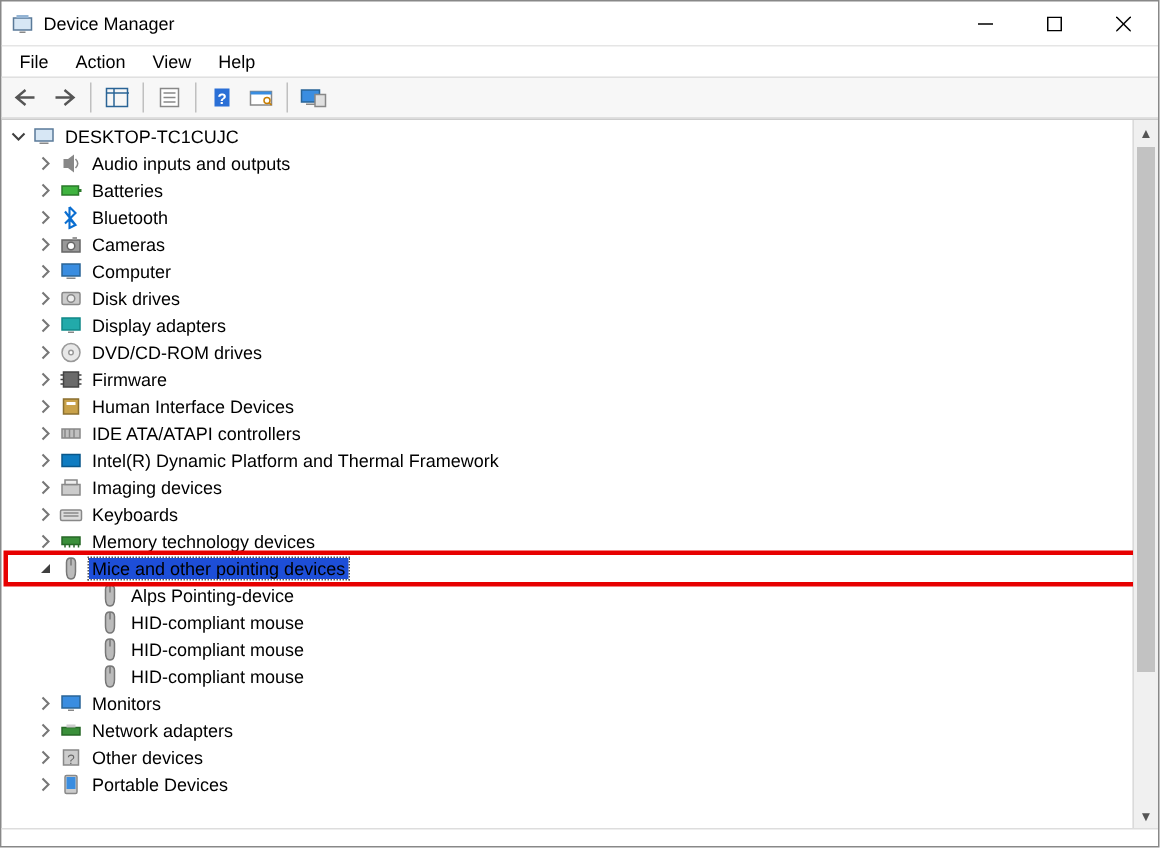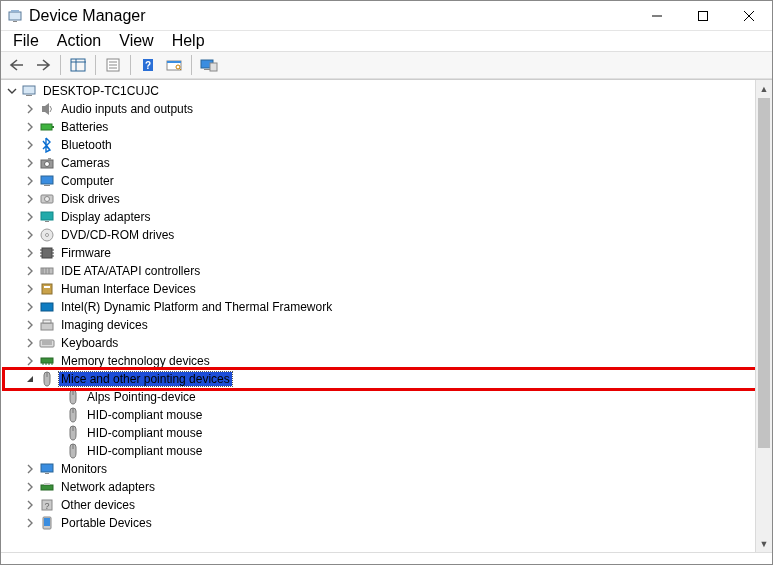--- a/index.html
+++ b/index.html
@@ -20,40 +20,40 @@
     display: flex;
     align-items: center;
     padding: 0 0 0 6px;
     border-bottom: 1px solid #e5e5e5;
   }
   .titlebar-icon {
     width: 16px; height: 16px;
     margin-right: 6px;
     display: inline-flex; align-items: center; justify-content: center;
   }
-  .titlebar-text { flex: 1; font-size: 16px; }
+  .titlebar-text { flex: 1; font-size: 12px; }
   .win-controls { display: flex; }
   .win-btn {
     width: 46px; height: 30px;
     display: flex; align-items: center; justify-content: center;
     font-family: "Segoe UI Symbol", sans-serif;
     font-size: 11px;
     color: #000;
   }
 
   .menubar {
     height: 20px;
     display: flex;
     align-items: center;
     padding: 0 4px;
     gap: 2px;
   }
   .menu-item {
     padding: 2px 8px;
-    font-size: 16px;
+    font-size: 12px;
   }
 
   .toolbar {
     height: 28px;
     display: flex;
     align-items: center;
     padding: 0 4px;
     gap: 2px;
     border-top: 1px solid #e0e0e0;
     border-bottom: 1px solid #e0e0e0;
@@ -418,43 +418,43 @@
             </li>
             <li>
               <div class="node depth-1">
                 <span class="expander">
                   <svg width="10" height="10" viewBox="0 0 10 10">
                     <path d="M3 1 L7 5 L3 9" fill="none" stroke="#777" stroke-width="1.4"></path>
                   </svg>
                 </span>
                 <span class="node-icon">
                   <svg width="16" height="16" viewBox="0 0 16 16">
+                    <rect x="3" y="3" width="10" height="10" fill="#c9a24a" stroke="#8a6f2f"></rect>
+                    <rect x="5" y="5" width="6" height="2" fill="#fff"></rect>
+                  </svg>
+                </span>
+                <span class="node-label">Human Interface Devices</span>
+              </div>
+            </li>
+            <li>
+              <div class="node depth-1">
+                <span class="expander">
+                  <svg width="10" height="10" viewBox="0 0 10 10">
+                    <path d="M3 1 L7 5 L3 9" fill="none" stroke="#777" stroke-width="1.4"></path>
+                  </svg>
+                </span>
+                <span class="node-icon">
+                  <svg width="16" height="16" viewBox="0 0 16 16">
                     <rect x="2" y="5" width="12" height="6" fill="#c0c0c0" stroke="#888"></rect>
                     <line x1="4" y1="5" x2="4" y2="11" stroke="#888"></line>
                     <line x1="7" y1="5" x2="7" y2="11" stroke="#888"></line>
                     <line x1="10" y1="5" x2="10" y2="11" stroke="#888"></line>
                   </svg>
                 </span>
                 <span class="node-label">IDE ATA/ATAPI controllers</span>
-              </div>
-            </li>
-            <li>
-              <div class="node depth-1">
-                <span class="expander">
-                  <svg width="10" height="10" viewBox="0 0 10 10">
-                    <path d="M3 1 L7 5 L3 9" fill="none" stroke="#777" stroke-width="1.4"></path>
-                  </svg>
-                </span>
-                <span class="node-icon">
-                  <svg width="16" height="16" viewBox="0 0 16 16">
-                    <rect x="3" y="3" width="10" height="10" fill="#c9a24a" stroke="#8a6f2f"></rect>
-                    <rect x="5" y="5" width="6" height="2" fill="#fff"></rect>
-                  </svg>
-                </span>
-                <span class="node-label">Human Interface Devices</span>
               </div>
             </li>
             <li>
               <div class="node depth-1">
                 <span class="expander">
                   <svg width="10" height="10" viewBox="0 0 10 10">
                     <path d="M3 1 L7 5 L3 9" fill="none" stroke="#777" stroke-width="1.4"></path>
                   </svg>
                 </span>
                 <span class="node-icon">

